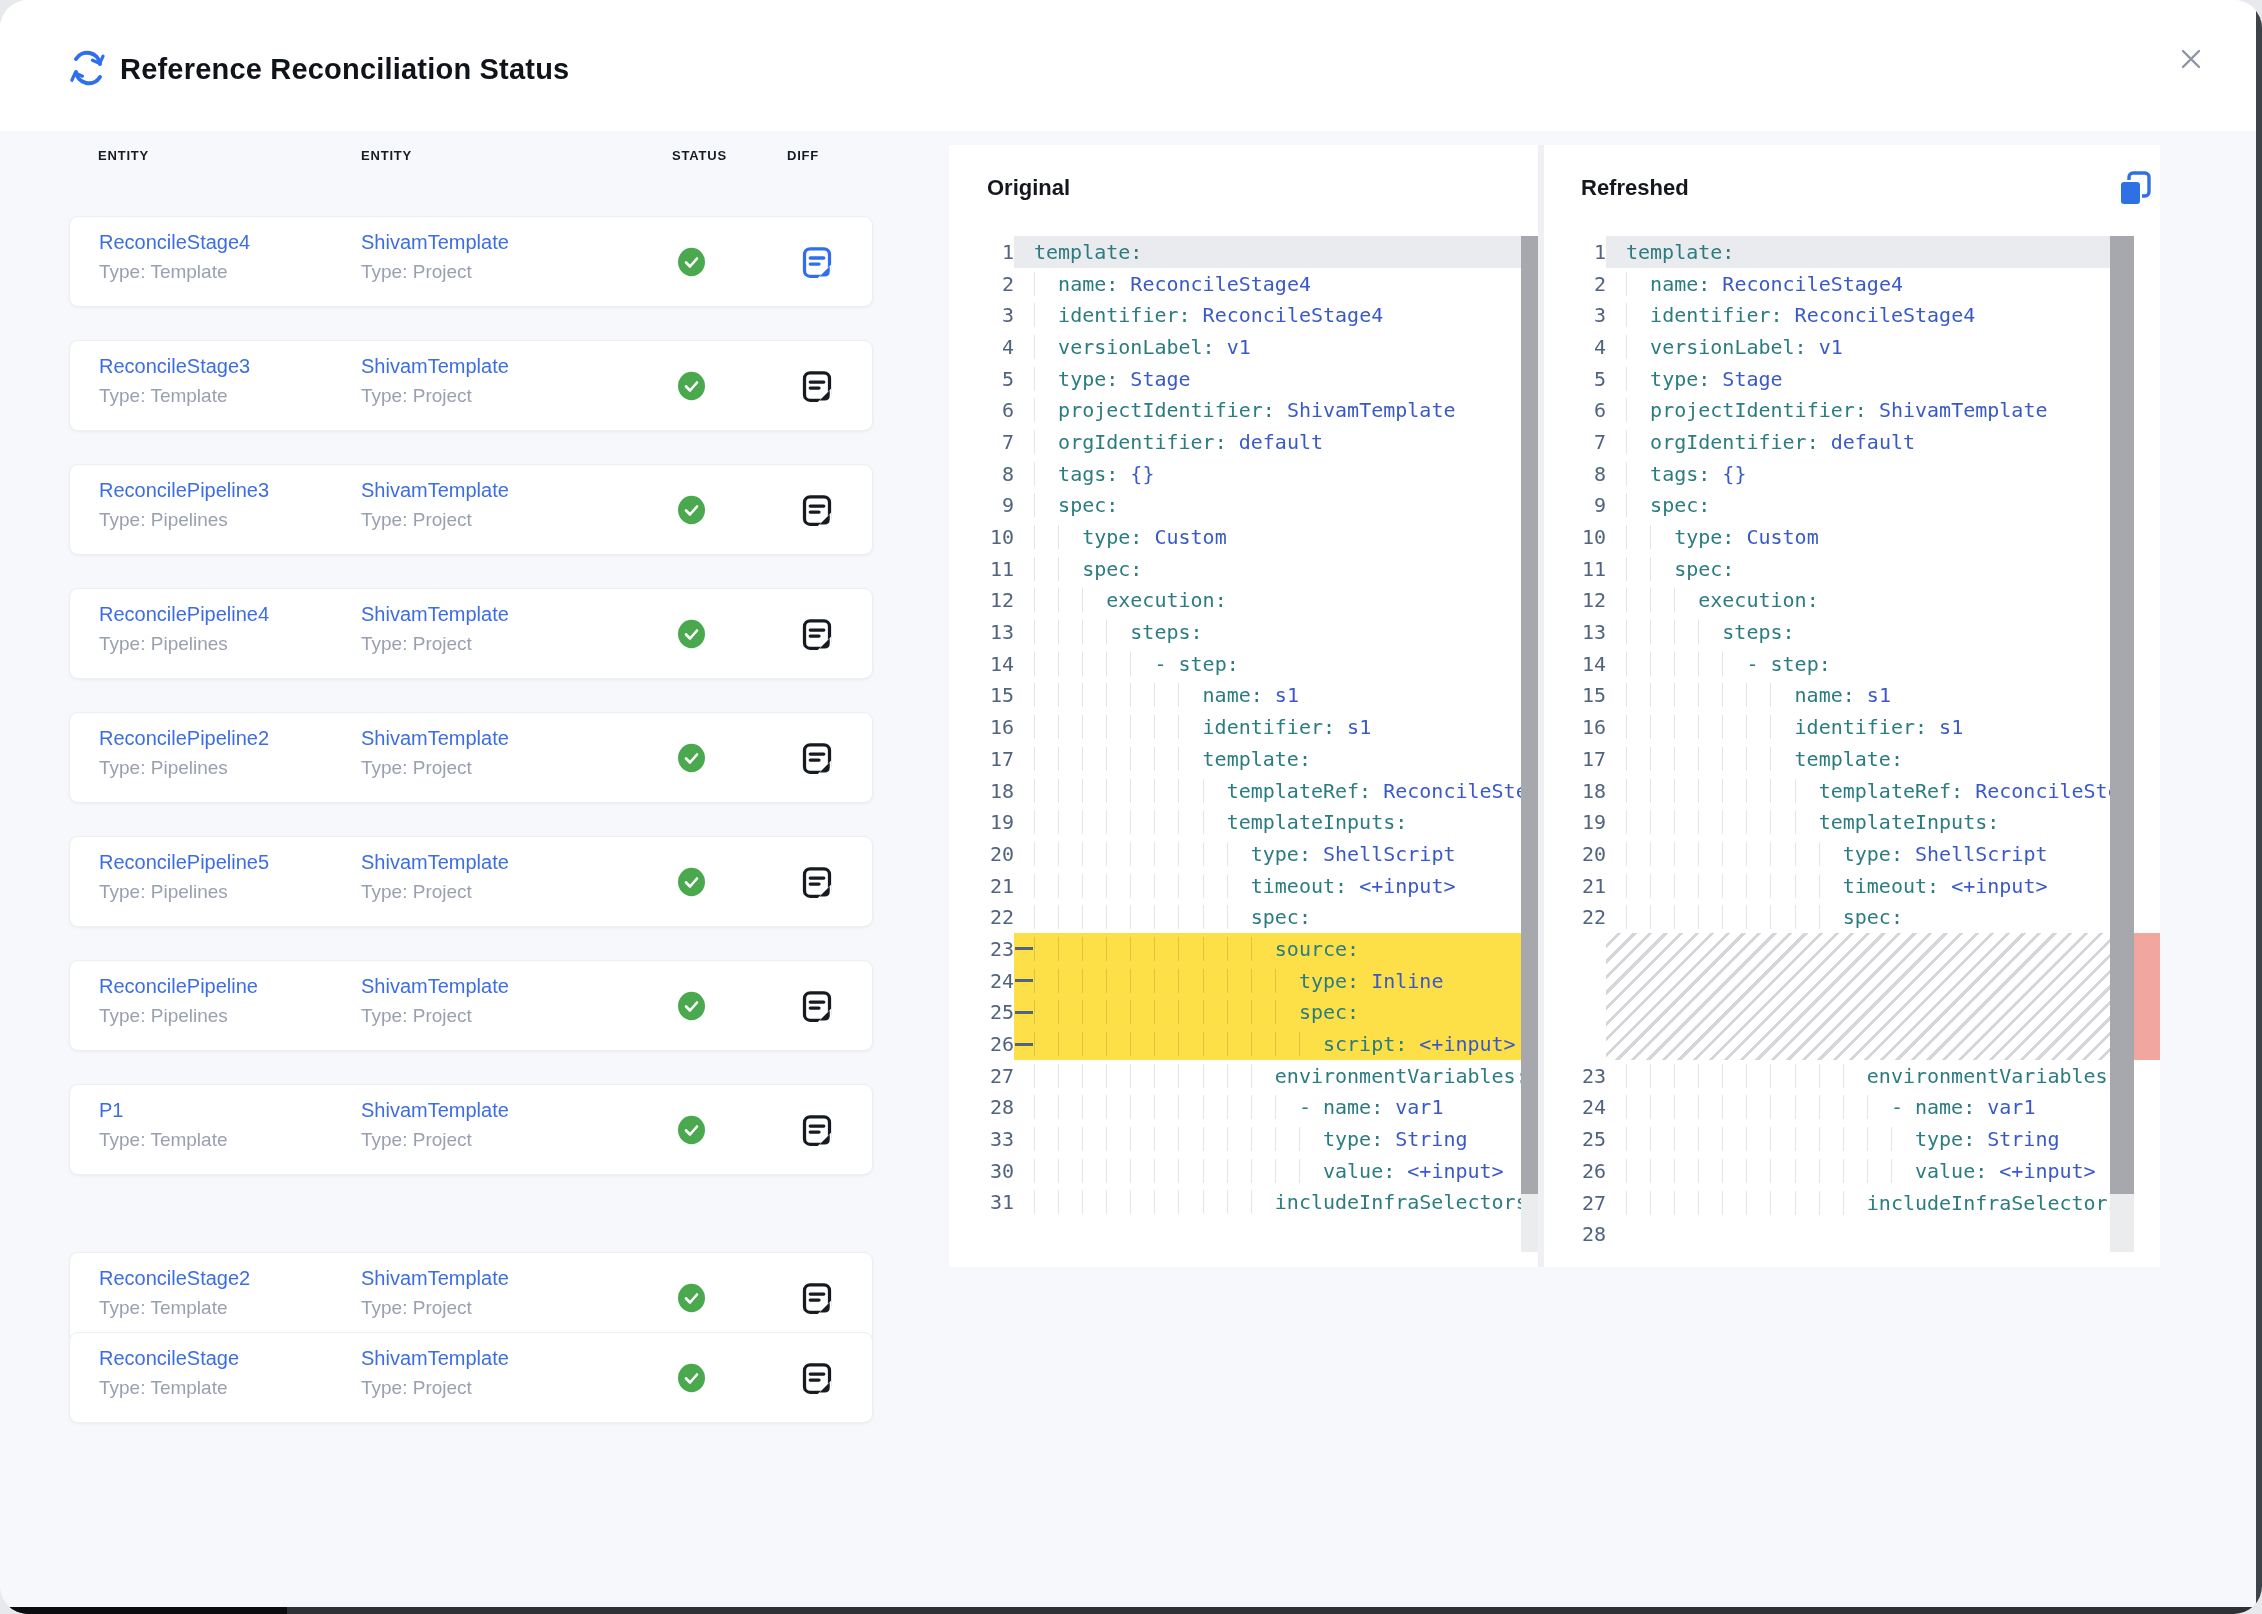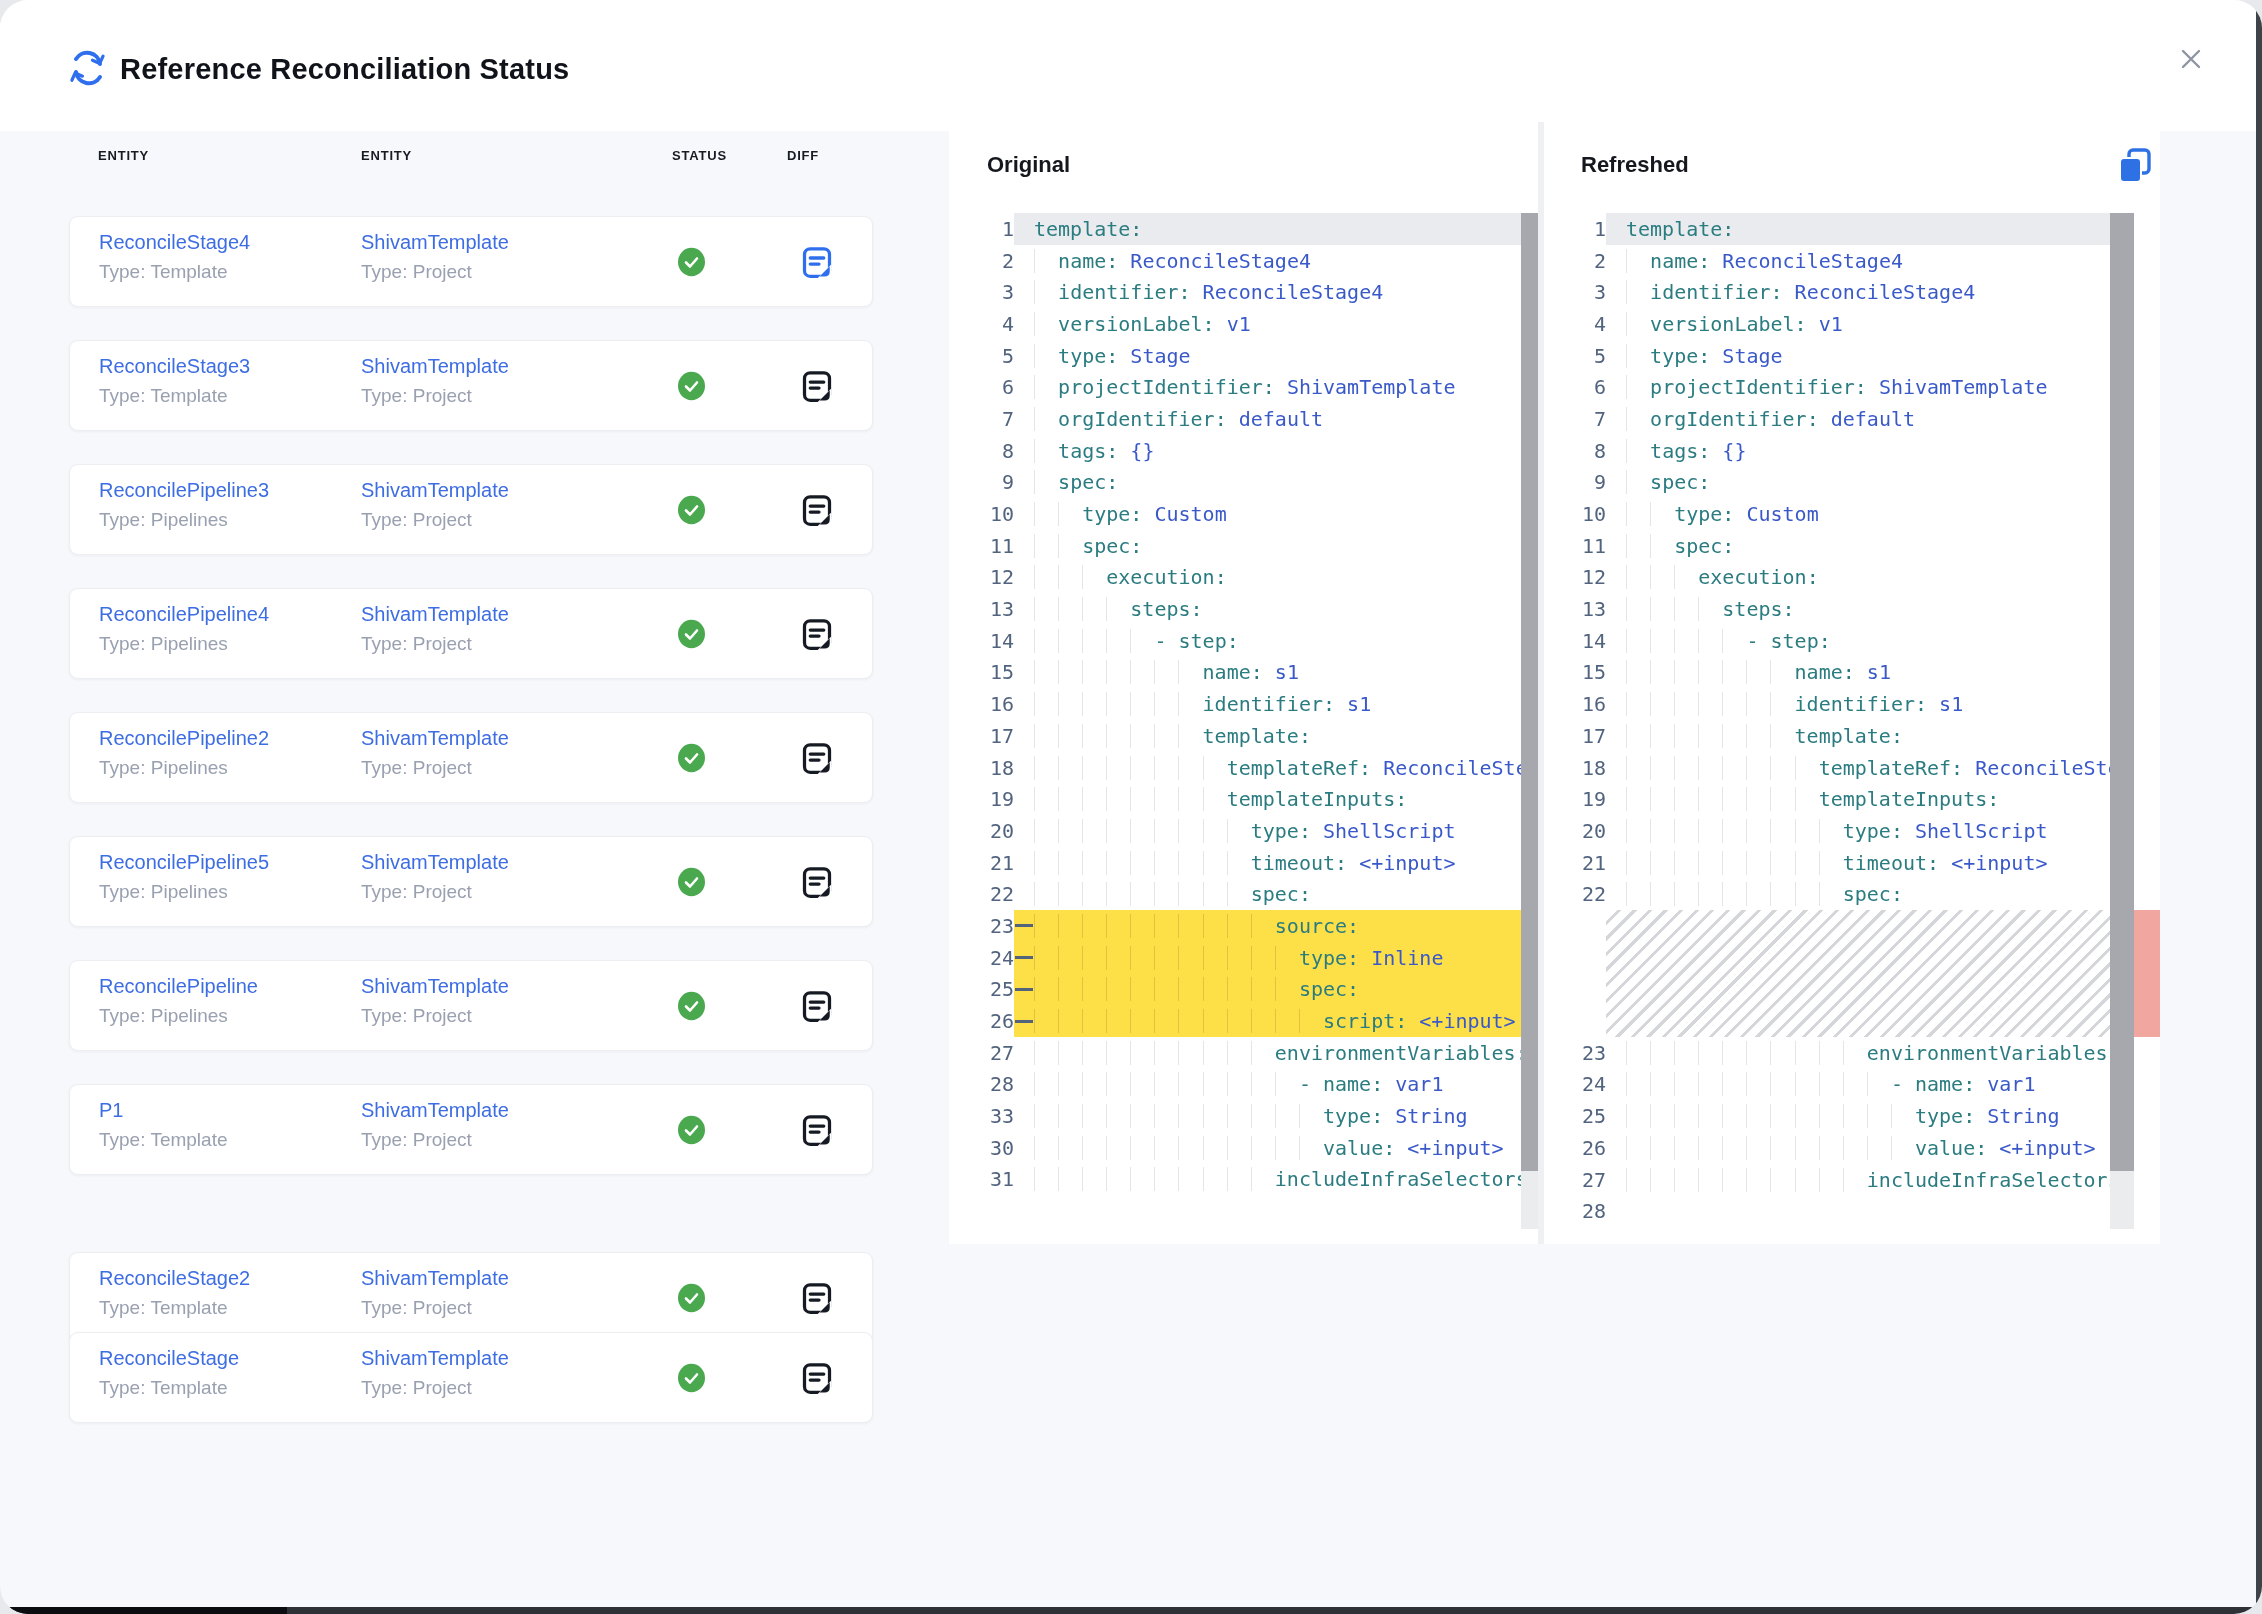--- a/index.html
+++ b/index.html
@@ -15,21 +15,21 @@
   .th-entity{left:98px;} .th-scope{left:361px;} .th-status{left:672px;} .th-diff{left:787px;}
   .card{position:absolute;left:69px;width:804px;height:91px;background:#ffffff;border:1px solid #eceef2;
         border-radius:9px;box-shadow:0 1px 3px rgba(25,35,60,.05);box-sizing:border-box;}
   .ent-link{position:absolute;left:29px;top:14px;font-size:20px;color:#3d6de2;cursor:pointer;}
   .ent-type{position:absolute;left:29px;top:44px;font-size:19px;color:#99a0b0;}
   .sc-link{position:absolute;left:291px;top:14px;font-size:20px;color:#3d6de2;cursor:pointer;}
   .sc-type{position:absolute;left:291px;top:44px;font-size:19px;color:#99a0b0;}
   .status-badge{position:absolute;left:607px;top:30px;width:29px;height:30px;}
   .diff-btn{position:absolute;left:730px;top:28px;width:34px;height:35px;cursor:pointer;}
   
-  .diff-wrap{position:absolute;left:949px;top:122px;width:1211px;height:1122px;background:#ffffff;}
+  .diff-wrap{position:absolute;left:949px;top:145px;width:1211px;height:1122px;background:#ffffff;}
   .pane-divider{position:absolute;left:589px;top:0;width:6px;height:1122px;background:#eef0f3;}
   .pane-title{position:absolute;top:30px;font-size:22px;font-weight:700;color:#14171d;}
   .pt-original{left:38px;} .pt-refreshed{left:632px;}
   .copy-btn{position:absolute;left:1166px;top:24px;width:42px;height:42px;cursor:pointer;}
   .editor{position:absolute;top:91px;height:1016px;overflow:hidden;}
   .ed-original{left:3px;width:586px;}
   .ed-refreshed{left:595px;width:590px;}
   .line{display:flex;height:31.7px;align-items:center;white-space:pre;
         font-family:"DejaVu Sans Mono",monospace;font-size:20px;}
   .gutter{flex:none;width:62px;text-align:right;color:#51637e;position:relative;height:100%;

